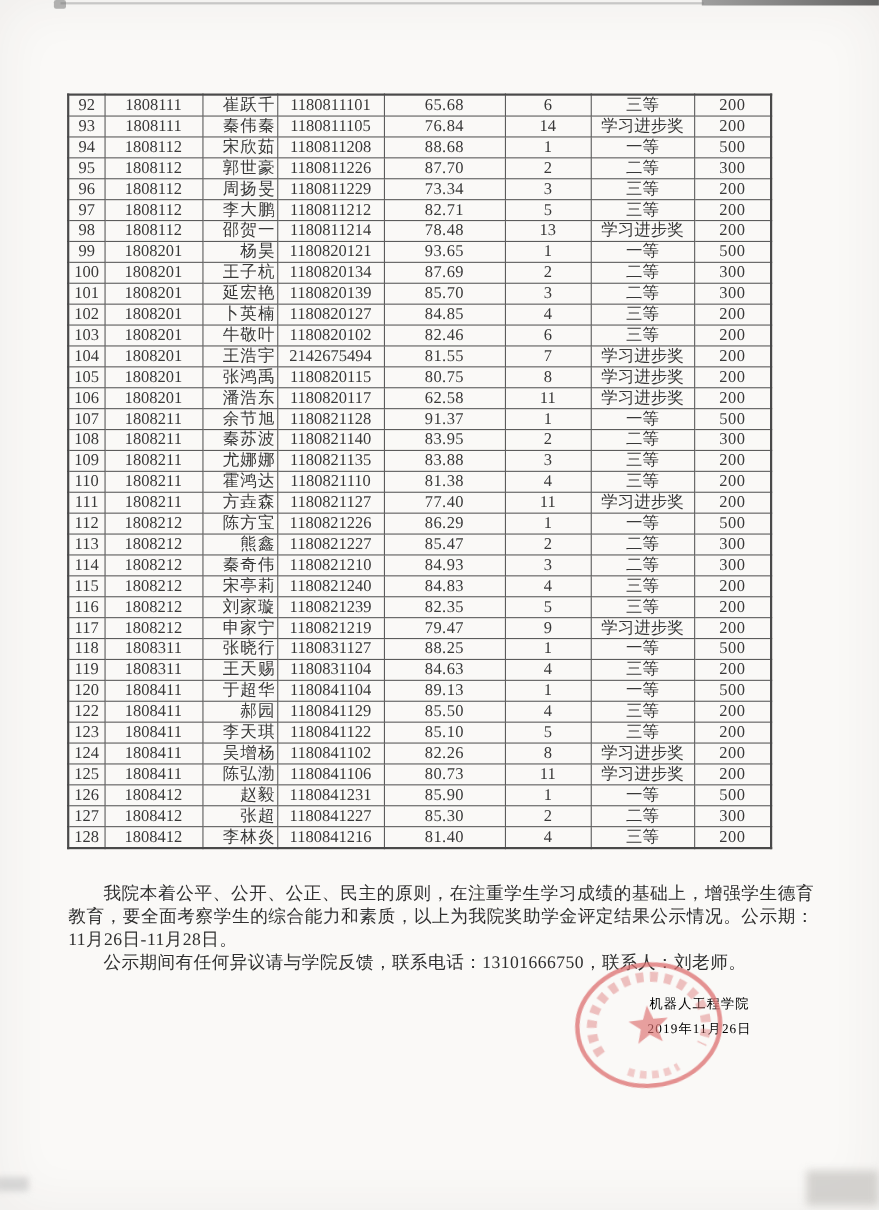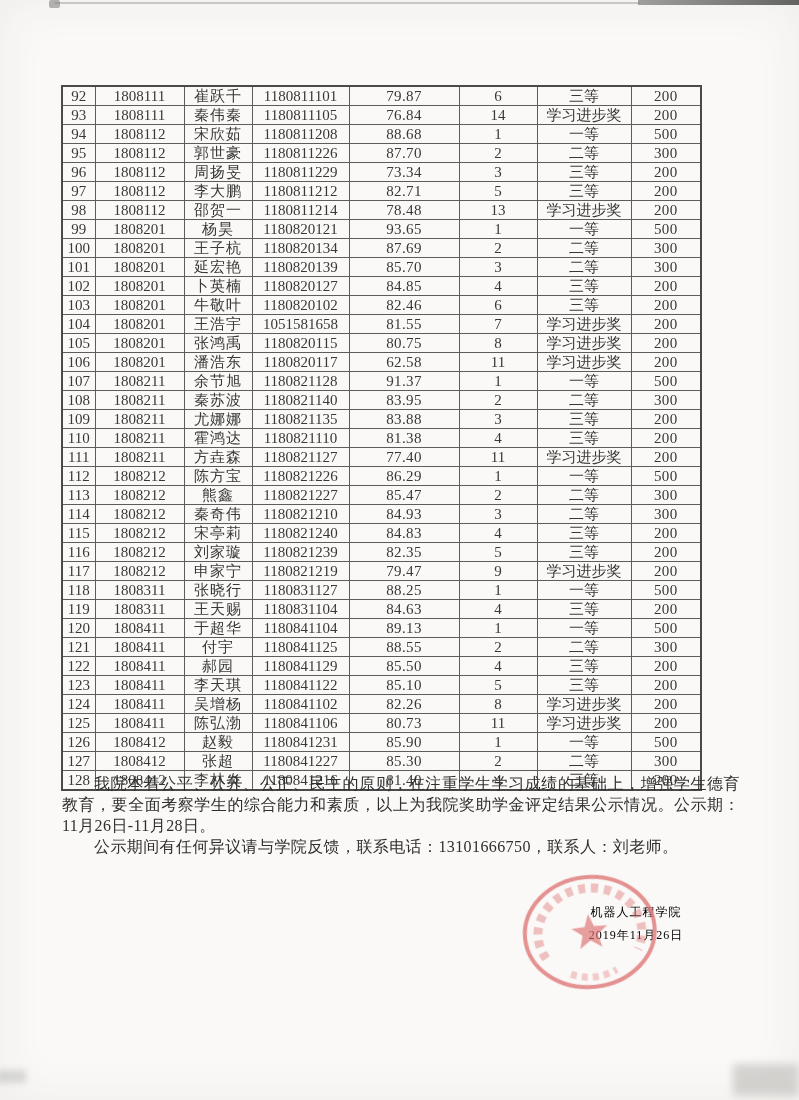--- a/index.html
+++ b/index.html
@@ -22,25 +22,25 @@
   
   .table-wrap{position:absolute;left:61px;top:85px;width:639px;}
   table{border-collapse:collapse;table-layout:fixed;width:639px;border:2px solid #4a4a4a;padding-left:40px;}
   td{
     border:1px solid #5c5c5c;
     height:18px;line-height:18px;
     padding:0 1px;text-align:center;vertical-align:middle;
     font-size:15px;color:#383838;
     white-space:nowrap;overflow:hidden;
   }
-  td:nth-child(3){letter-spacing:1px;}
+  td:nth-child(3){letter-spacing:1px;text-align:right;}
   td:nth-child(5),td:nth-child(8){letter-spacing:.4px;}
 
   
-  .notes{position:absolute;left:62px;top:773px;width:678px;
+  .notes{position:absolute;left:62px;top:802px;width:678px;
     font-size:16px;line-height:21px;letter-spacing:.4px;
     text-align:justify;color:#2f2f2f;}
   .notes p{margin:0;text-indent:2em;}
 
   
   .signature{position:absolute;left:556px;top:901px;width:160px;text-align:center;
     font-size:12px;line-height:23px;color:#000000;letter-spacing:1px;}
 
   
   .seal{position:absolute;left:519px;top:874px;width:142px;height:120px;
@@ -68,21 +68,21 @@
         <col style="width:78px">
         <col style="width:94px">
         <col style="width:70px">
     </colgroup>
     <tbody>
         <tr>
           <td>92</td>
           <td>1808111</td>
           <td>崔跃千</td>
           <td>1180811101</td>
-          <td>79.87</td>
+          <td>65.68</td>
           <td>6</td>
           <td>三等</td>
           <td>200</td>
         </tr>
         <tr>
           <td>93</td>
           <td>1808111</td>
           <td>秦伟秦</td>
           <td>1180811105</td>
           <td>76.84</td>
@@ -187,21 +187,21 @@
           <td>1180820102</td>
           <td>82.46</td>
           <td>6</td>
           <td>三等</td>
           <td>200</td>
         </tr>
         <tr>
           <td>104</td>
           <td>1808201</td>
           <td>王浩宇</td>
-          <td>1051581658</td>
+          <td>2142675494</td>
           <td>81.55</td>
           <td>7</td>
           <td>学习进步奖</td>
           <td>200</td>
         </tr>
         <tr>
           <td>105</td>
           <td>1808201</td>
           <td>张鸿禹</td>
           <td>1180820115</td>
@@ -352,30 +352,20 @@
         </tr>
         <tr>
           <td>120</td>
           <td>1808411</td>
           <td>于超华</td>
           <td>1180841104</td>
           <td>89.13</td>
           <td>1</td>
           <td>一等</td>
           <td>500</td>
-        </tr>
-        <tr>
-          <td>121</td>
-          <td>1808411</td>
-          <td>付宇</td>
-          <td>1180841125</td>
-          <td>88.55</td>
-          <td>2</td>
-          <td>二等</td>
-          <td>300</td>
         </tr>
         <tr>
           <td>122</td>
           <td>1808411</td>
           <td>郝园</td>
           <td>1180841129</td>
           <td>85.50</td>
           <td>4</td>
           <td>三等</td>
           <td>200</td>

